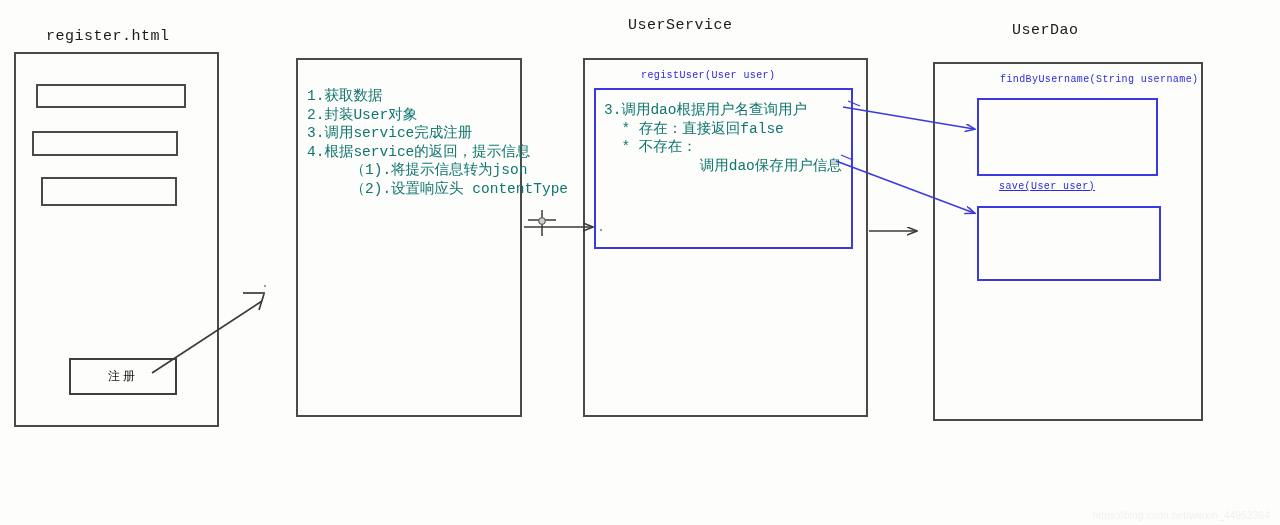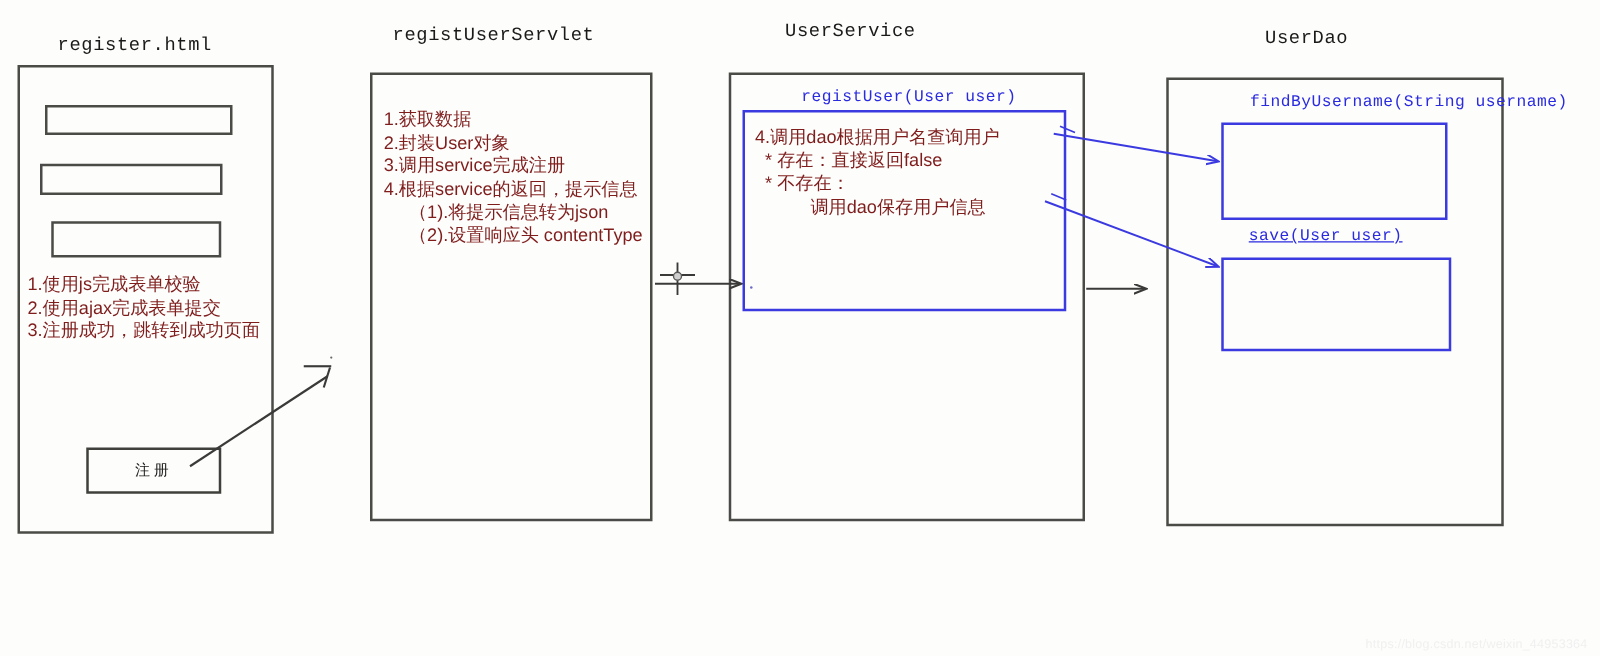--- a/index.html
+++ b/index.html
@@ -47,38 +47,38 @@
     display: flex;
     align-items: center;
     justify-content: center;
     font-family: "DejaVu Sans", sans-serif;
     font-size: 12px;
     color: #1a1a1a;
     letter-spacing: 3px;
   }
   .bluetext {
     position: absolute;
-    color: #7f1d1d;
-    font-family: Liberation Sans, sans-serif;
+    color: #0f766e;
+    font-family: Liberation Mono, monospace;
     font-size: 14.5px;
     line-height: 18.5px;
     white-space: pre;
     user-select: none;
   }
   .bluebox {
     position: absolute;
     border: 2px solid #3a3ae0;
     background: transparent;
     box-sizing: border-box;
   }
   .bluelabel {
     position: absolute;
     color: #2a2ae0;
     font-family: "Liberation Mono", monospace;
-    font-size: 13px;
+    font-size: 10px;
     letter-spacing: 0.4px;
     white-space: nowrap;
     user-select: none;
   }
   svg.overlay {
     position: absolute;
     left: 0;
     top: 0;
     width: 1280px;
     height: 525px;
@@ -101,46 +101,42 @@
 <div id="canvas">
 
   <div class="title" style="left:46px; top:28px;">register.html</div>
 
   <div class="panel" style="left:14px; top:52px; width:205px; height:375px;"></div>
 
   <div class="field" style="left:36px; top:84px; width:150px; height:24px;"></div>
   <div class="field" style="left:32px; top:131px; width:146px; height:25px;"></div>
   <div class="field" style="left:41px; top:177px; width:136px; height:29px;"></div>
 
-  <div class="bluetext" style="left:22px; top:219px;">1.使用js完成表单校验
-2.使用ajax完成表单提交
-3.注册成功，跳转到成功页面</div>
 
   <div class="btn" style="left:69px; top:358px; width:108px; height:37px;">注册</div>
 
-  <div class="title" style="left:314px; top:20px;">registUserServlet</div>
 
   <div class="panel" style="left:296px; top:58px; width:226px; height:359px;"></div>
 
   <div class="bluetext" style="left:307px; top:87px;">1.获取数据
 2.封装User对象
 3.调用service完成注册
 4.根据service的返回，提示信息
      （1).将提示信息转为json
      （2).设置响应头 contentType</div>
 
   <div class="title" style="left:628px; top:17px;">UserService</div>
 
   <div class="panel" style="left:583px; top:58px; width:285px; height:359px;"></div>
 
   <div class="bluelabel" style="left:641px; top:70px;">registUser(User user)</div>
 
   <div class="bluebox" style="left:594px; top:88px; width:259px; height:161px;"></div>
 
-  <div class="bluetext" style="left:604px; top:101px;">4.调用dao根据用户名查询用户
+  <div class="bluetext" style="left:604px; top:101px;">3.调用dao根据用户名查询用户
   * 存在：直接返回false
   * 不存在：
            调用dao保存用户信息</div>
 
   <div class="title" style="left:1012px; top:22px;text-align:center;">UserDao</div>
 
   <div class="panel" style="left:933px; top:62px; width:270px; height:359px;"></div>
 
   <div class="bluelabel" style="left:1000px; top:74px;">findByUsername(String username)</div>
 

